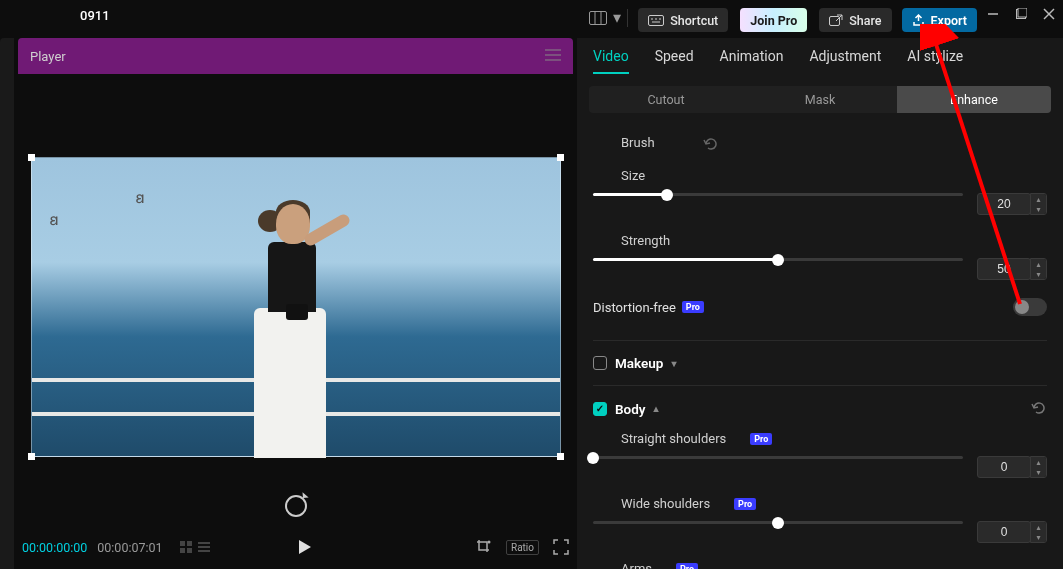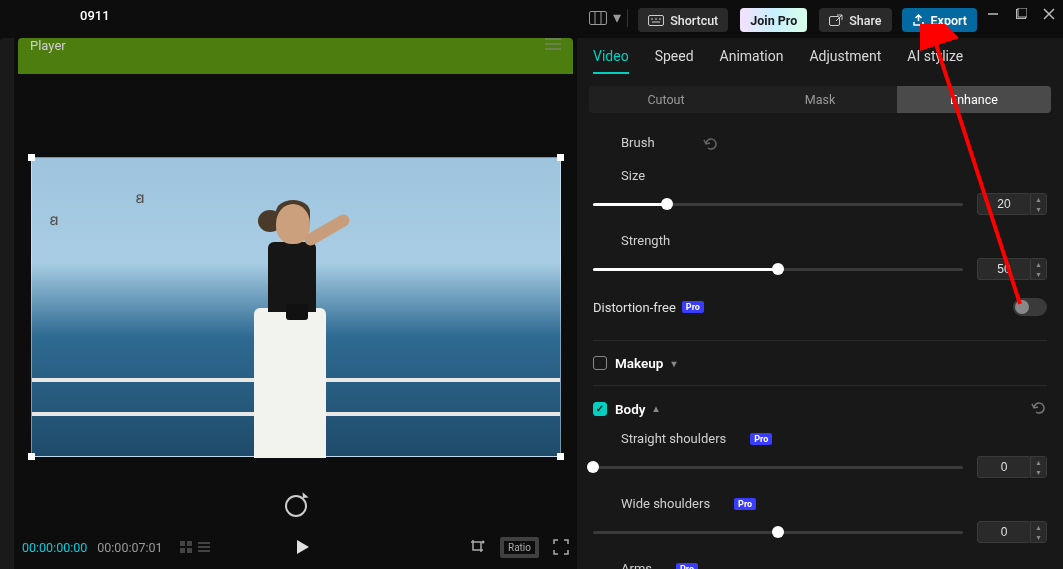--- a/index.html
+++ b/index.html
@@ -57,24 +57,24 @@
 .left-strip { width: 14px; background: #1a1a1a; margin: 4px 0 0 0; border-radius: 4px 0 0 0; }
 .player {
   width: 555px;
   background: #0d0d0d;
   margin: 4px 4px 0 4px;
   display: flex;
   flex-direction: column;
 }
 .player-header {
   height: 36px;
-  background: #4d7c0f;
+  background: #701a75;
   border-radius: 4px 4px 0 0;
   display: flex;
-  align-items: flex-start;
+  align-items: center;
   padding: 0 12px;
   font-size: 13px;
   color: #cfcfcf;
 }
 .player-header .menu-icon { margin-left: auto; color:#888; }
 .preview {
   flex: 1;
   background: #0d0d0d;
   position: relative;
   padding: 8px;
@@ -146,21 +146,21 @@
   align-items:center;
   padding: 0 4px;
   gap: 10px;
   font-size: 12.5px;
 }
 .tc-blue { color: #00d0e0; }
 .tc-grey { color: #999; }
 .pc-icons { display:flex; gap:4px; margin-left:6px; color:#555; }
 .play-btn { margin-left:auto; margin-right:auto; color:#e0e0e0; }
 .right-controls { margin-left:auto; display:flex; align-items:center; gap:14px; color:#aaa; }
-.ratio-box { border:4px solid #404040; padding:1px 4px; font-size:10px; border-radius:2px; }
+.ratio-box { border:1px solid #404040; padding:1px 4px; font-size:10px; border-radius:2px; }
 
 .panel {
   flex: 1;
   background: #181818;
   margin: 4px 0 0 0;
   display:flex;
   flex-direction:column;
   overflow: hidden;
 }
 .tabs {
@@ -200,21 +200,20 @@
   display:flex;
   align-items:center;
   font-size:13px;
   color:#d0d0d0;
   margin-bottom: 10px;
   gap: 18px;
   margin-left: 28px;
 }
 .slider-row {
   display:flex;
-  align-items:center;
   gap: 14px;
   margin: 8px 0 18px 0;
 }
 .slider-track {
   flex:1;
   height: 3px;
   background: #3a3a3a;
   position:relative;
   border-radius:2px;
 }

